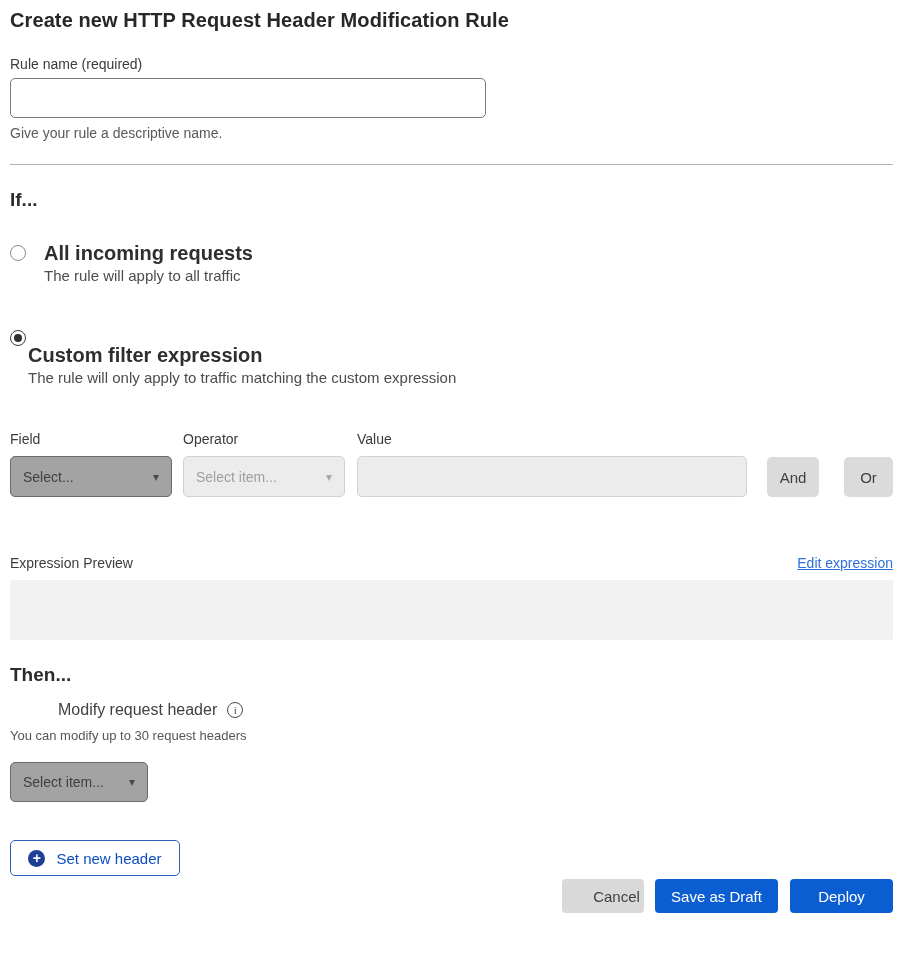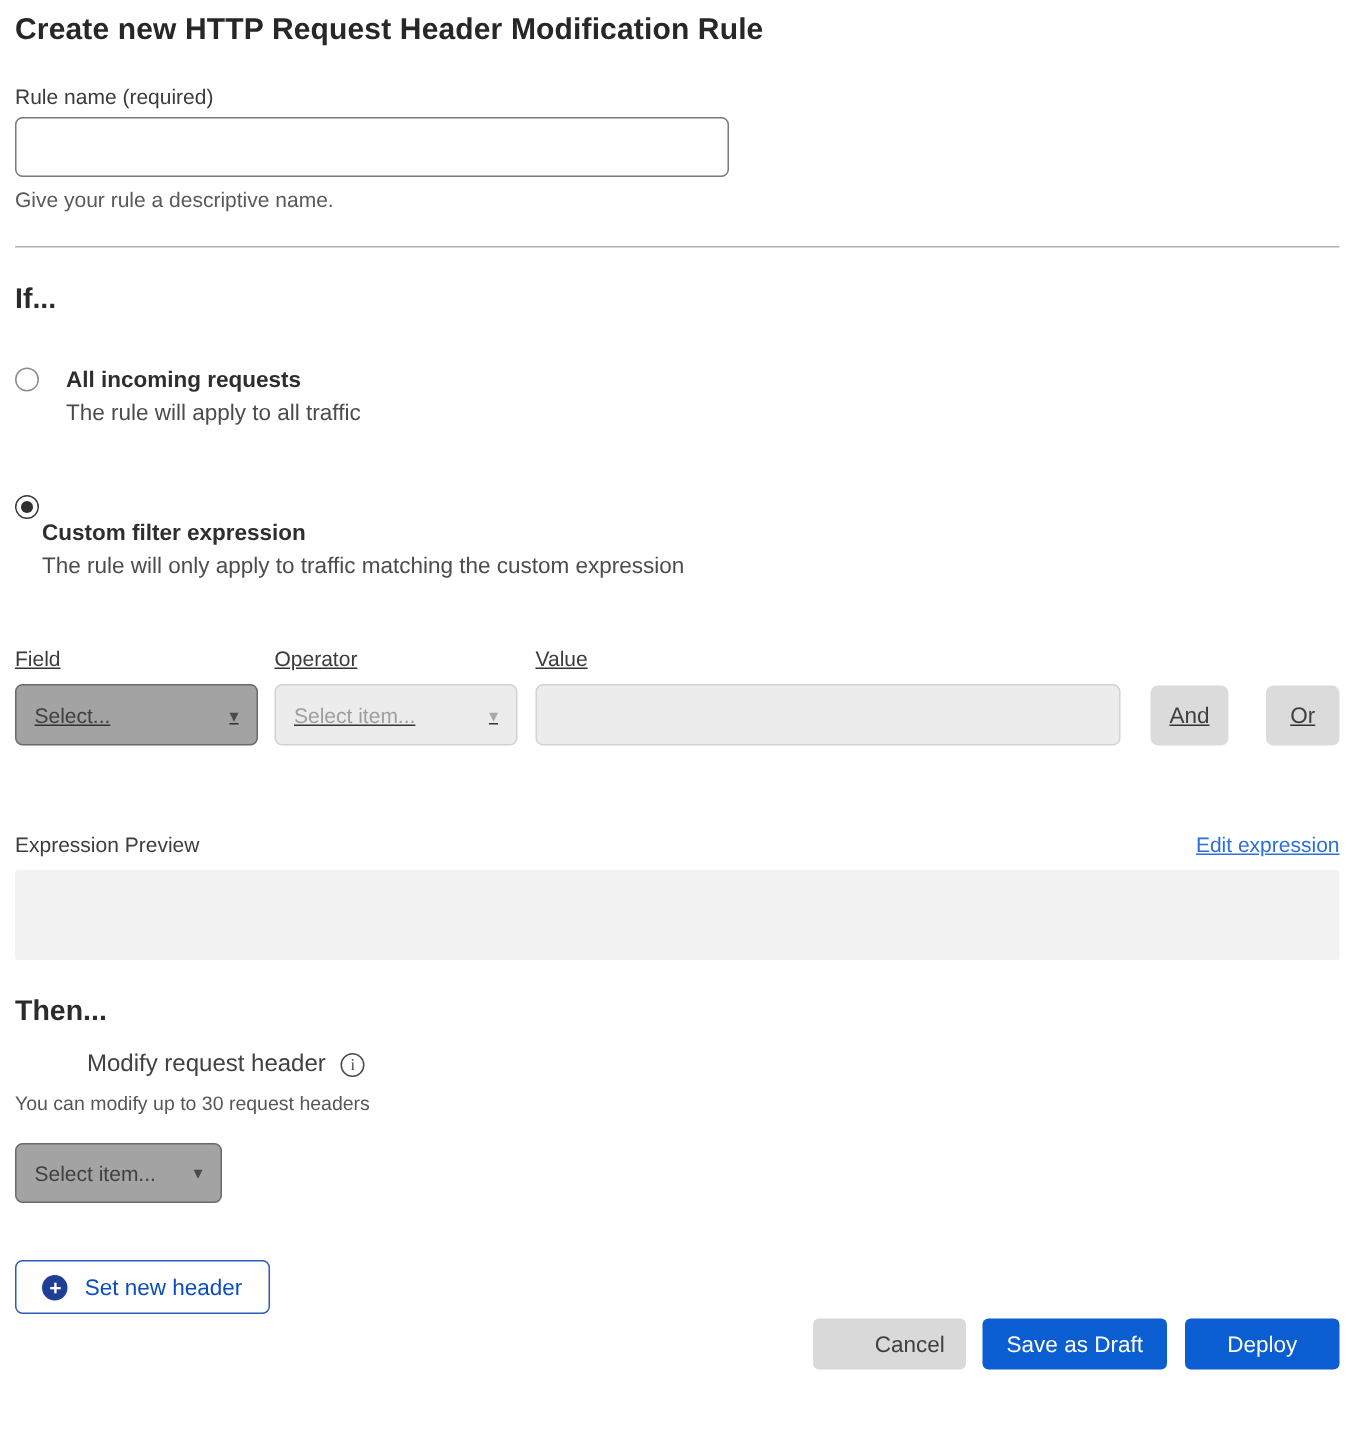--- a/index.html
+++ b/index.html
@@ -34,24 +34,24 @@
   .radio-option.second { margin-top: 43px; flex-direction: column; }
   .radio-ring {
     flex: none; width: 16px; height: 16px; margin-top: 1px;
     border: 1px solid #8c8c8c; border-radius: 50%;
     display: flex; align-items: center; justify-content: center; background:#fff;
   }
   .radio-option.checked .radio-ring { border-color: #3a3a3a; }
   .radio-dot { display: none; width: 8px; height: 8px; border-radius: 50%; background: #2f2f2f; }
   .radio-option.checked .radio-dot { display: block; }
   .radio-texts { margin-left: 18px; }
-  .radio-label { font-size: 15px; line-height: 19px; font-weight: 700; color: #2e2e2e; }
+  .radio-label { font-size: 20px; line-height: 19px; font-weight: 700; color: #2e2e2e; }
   .radio-desc { margin-top: 3px; font-size: 15px; line-height: 20px; color: #4c4c4c; }
 
-  .builder-row { margin-top: 43px; display: flex; align-items: center; text-decoration: underline; }
+  .builder-row { margin-top: 43px; display: flex; align-items: center; }
   .builder-col .col-label { font-size: 14px; line-height: 17px; color: #3b3b3b; }
   .col-field { width: 166px; margin-right: 11px; }
   .col-operator { width: 166px; margin-right: 12px; }
   .col-value { width: 390px; margin-right: 20px; }
 
   .select-box {
     margin-top: 8px; height: 41px; border: 1px solid #6b6b6b; border-radius: 5px;
     background: #a3a3a3; display: flex; align-items: center; justify-content: space-between;
     padding: 0 12px; font-size: 14px; color: #3f3f3f; cursor: pointer;
   }
@@ -97,21 +97,21 @@
     display: flex; align-items: center; justify-content: center;
     font-family: inherit; font-size: 15px; color: #0b4dbf; cursor: pointer;
   }
   .plus-circle {
     width: 17px; height: 17px; border-radius: 50%; background: #1f3f96;
     color: #fff; display: inline-flex; align-items: center; justify-content: center;
     font-size: 14px; line-height: 14px; font-weight: 700; margin-right: 11px;
   }
 
   .footer-row { margin-top: 3px; display: flex; justify-content: flex-end; align-items: center; }
-  .footer-row .gray-btn { height: 34px; width: 102px; border-radius: 4px; background: #d9d9d9; font-size: 15px; padding-left: 27px; }
+  .footer-row .gray-btn { height: 34px; width: 82px; border-radius: 4px; background: #d9d9d9; font-size: 15px; padding-left: 27px; }
   .blue-btn {
     height: 34px; border: none; border-radius: 4px; background: #0b5ed2; color: #fff;
     font-family: inherit; font-size: 15px; cursor: pointer;
   }
   .save-draft-btn { width: 123px; margin-left: 11px; }
   .deploy-btn { width: 103px; margin-left: 12px; }
 </style>
 </head>
 <body>
 

